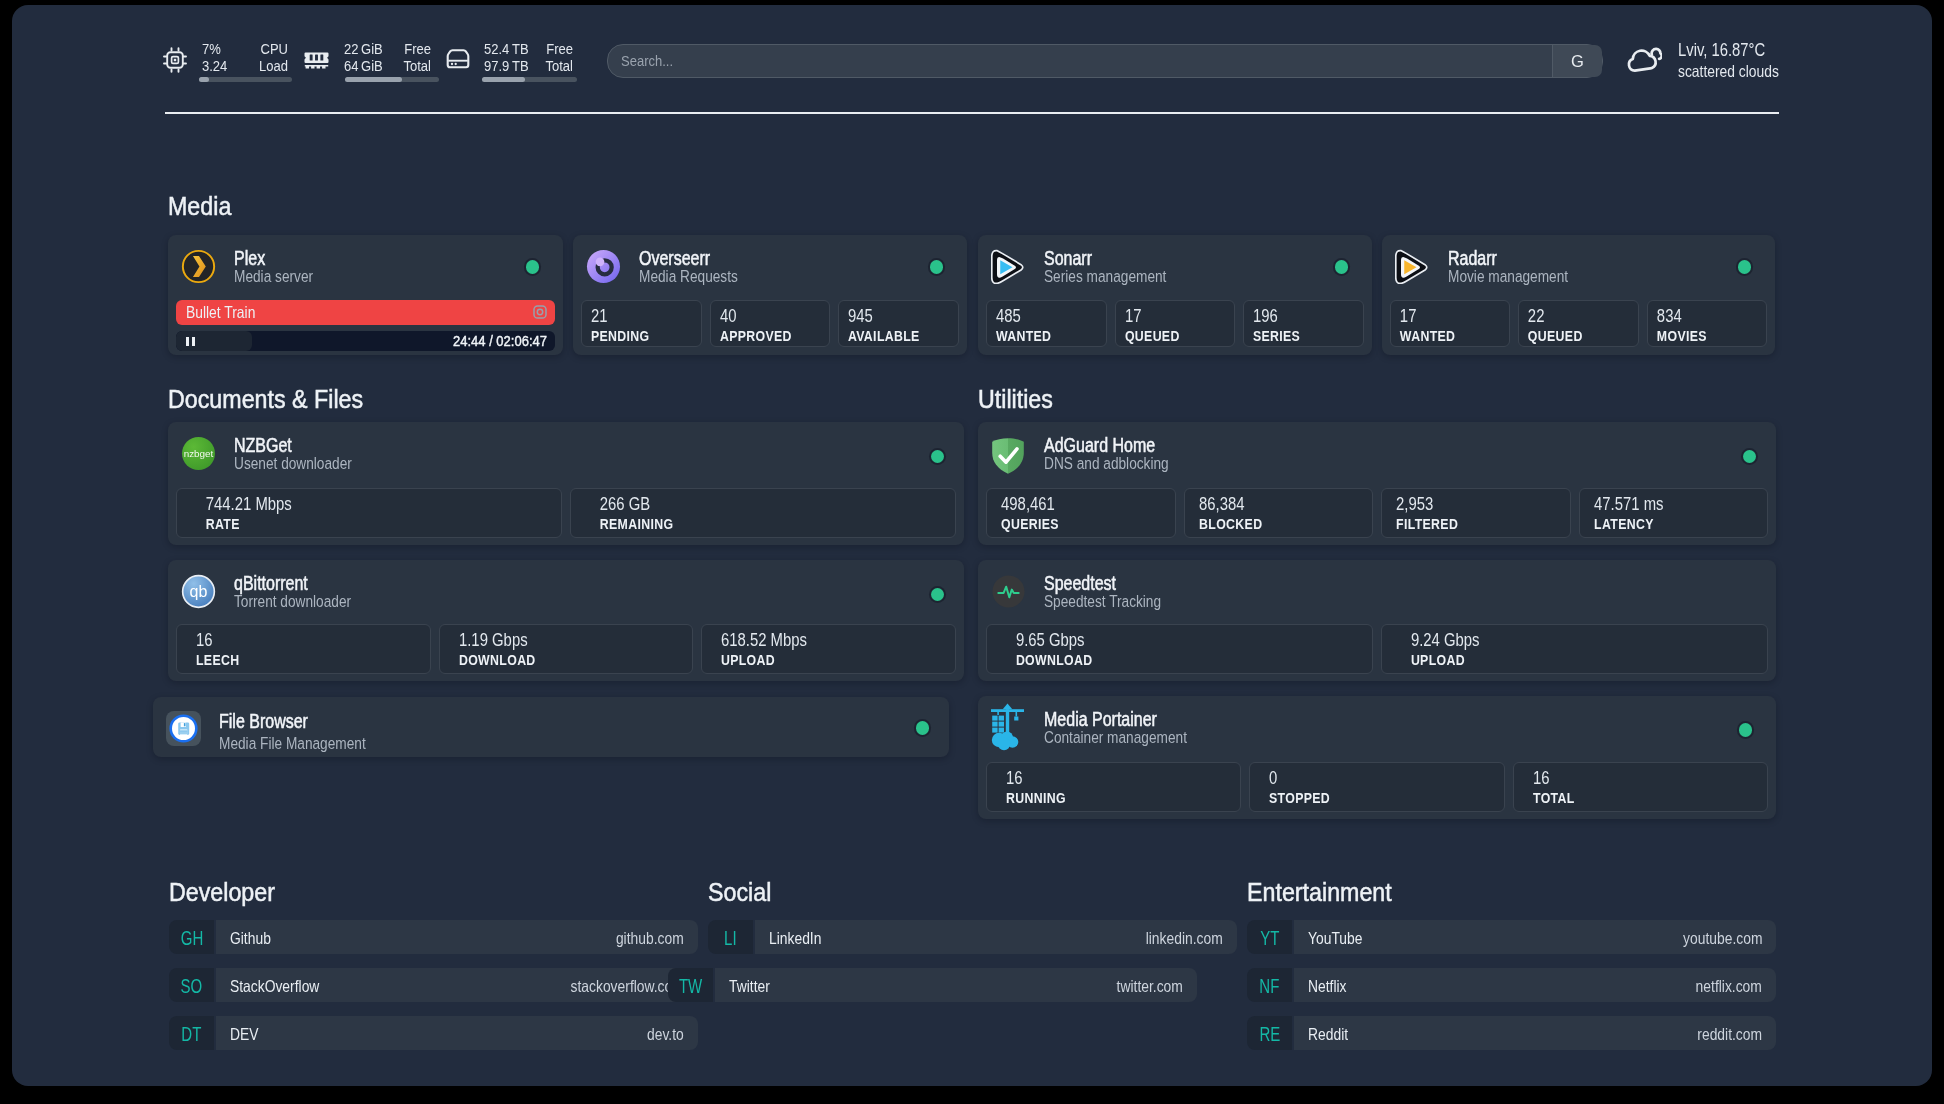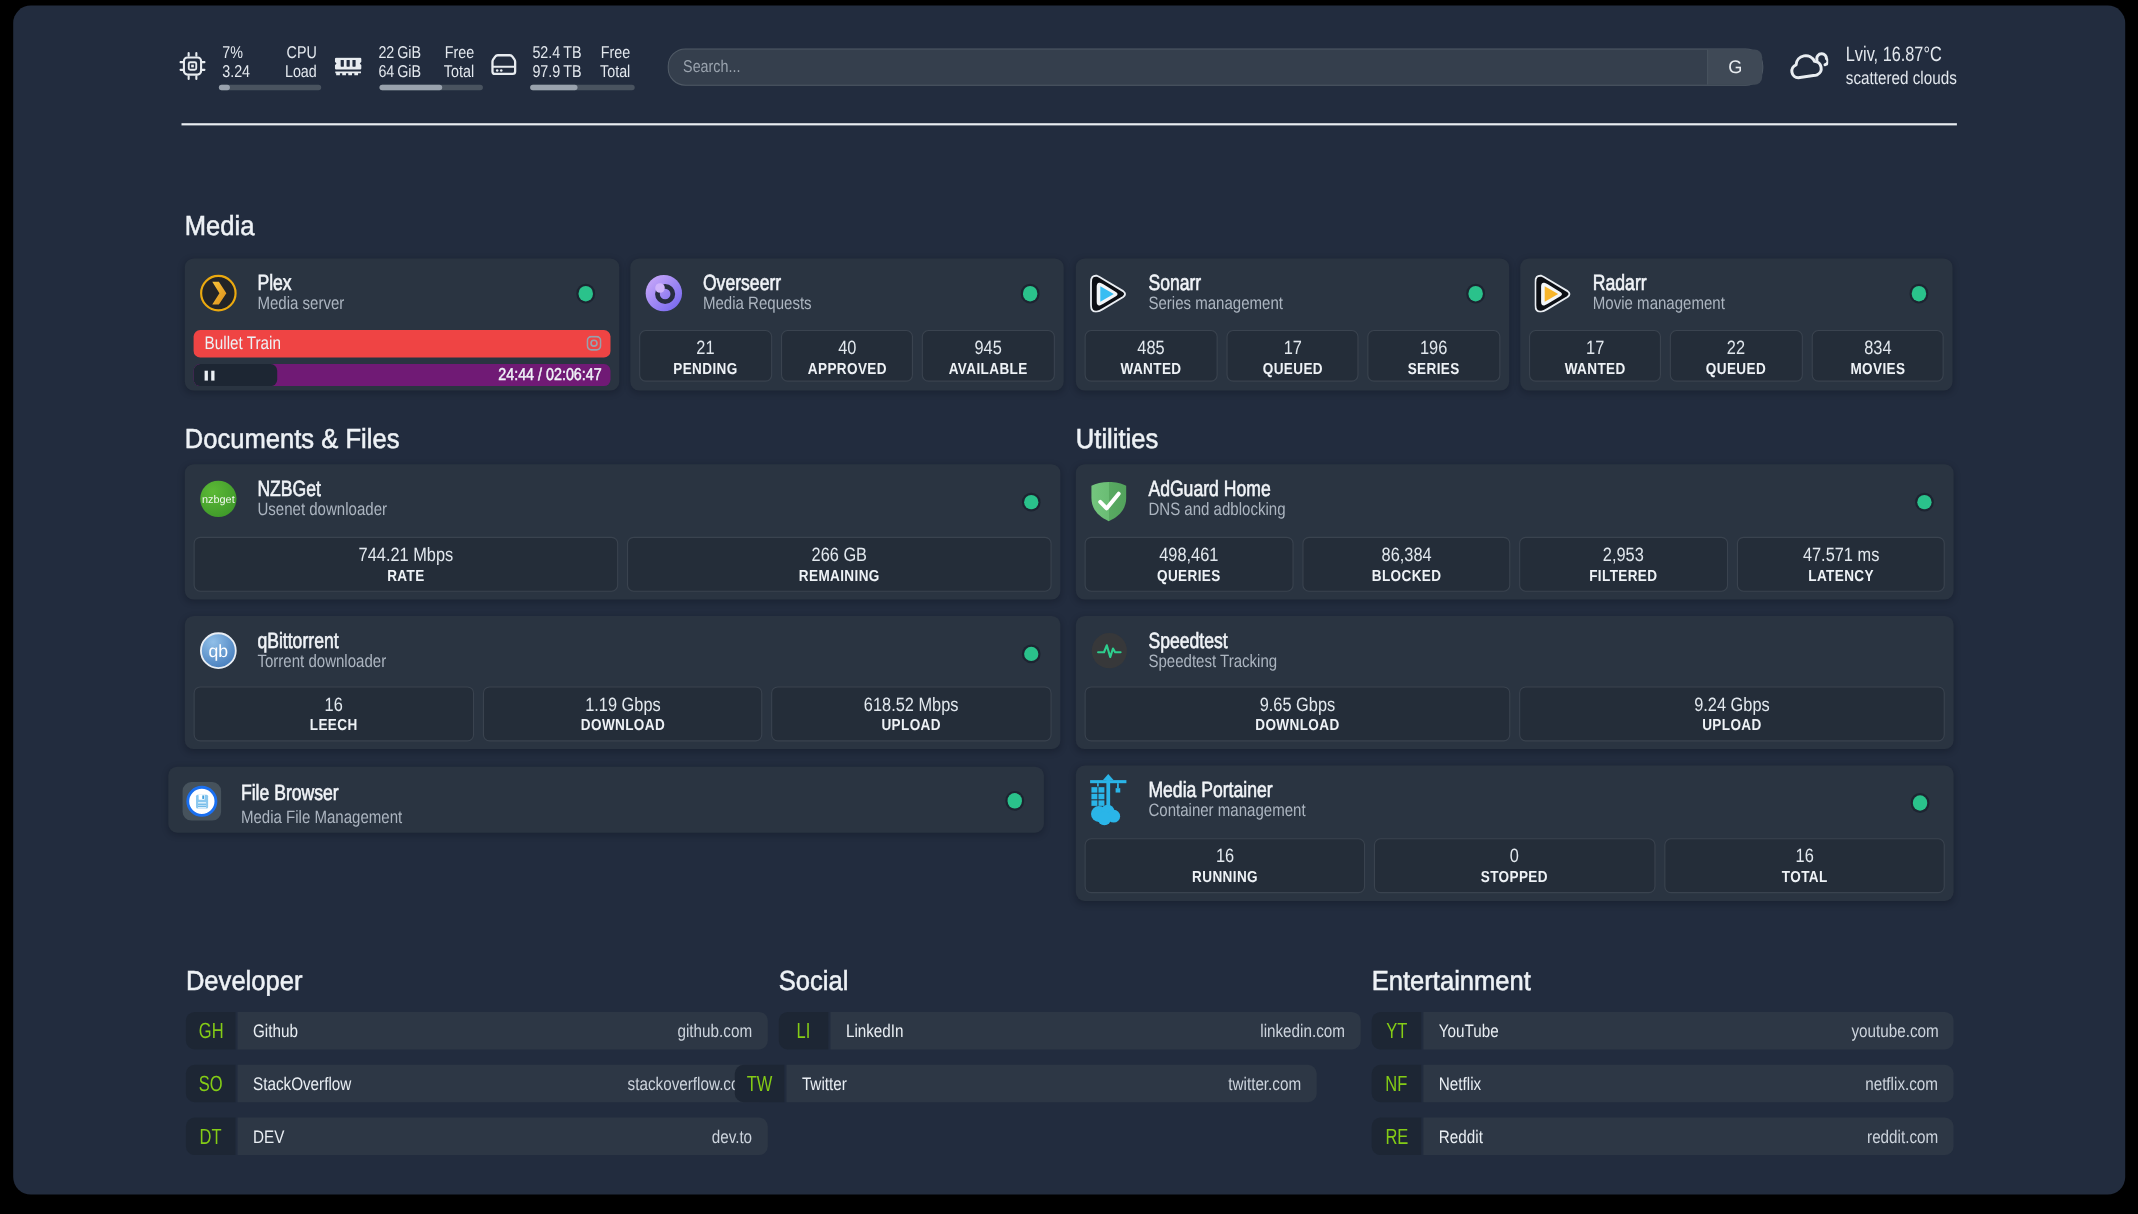--- a/index.html
+++ b/index.html
@@ -11,25 +11,25 @@
 .bar { position:absolute; height:4.5px; border-radius:3px; background:#49535f; }
 .bar>i { display:block; height:100%; border-radius:3px; background:#99a2ad; }
 .h1 { position:absolute; font-size:25px; font-weight:400; -webkit-text-stroke:0.5px #eef2f6; color:#eef2f6; white-space:nowrap; transform:scaleX(.93); transform-origin:left top; }
 .card { position:absolute; background:#2a3441; border-radius:8px; box-shadow:0 2px 6px rgba(8,12,20,0.28); }
 .card .icon { position:absolute; left:13px; top:14px; width:35px; height:35px; }
 .card .title { position:absolute; left:66px; top:12px; font-size:20px; font-weight:400; -webkit-text-stroke:0.55px #f1f4f8; color:#f1f4f8; white-space:nowrap; transform:scaleX(.8); transform-origin:left top; }
 .card .sub { position:absolute; left:66px; top:32px; font-size:16.3px; color:#acb5c0; white-space:nowrap; transform:scaleX(.84); transform-origin:left top; }
 .card .dot { position:absolute; right:24px; top:25px; width:13.5px; height:13.5px; border-radius:50%; background:#2ac28b; box-shadow:0 0 0 2px rgba(16,20,34,0.5); }
 .card .dot.d2 { right:20px; top:27.5px; }
 .stats { position:absolute; left:8px; right:8px; top:66px; height:50px; display:flex; gap:8px; }
-.stats .blk { flex:1; background:#242d39; border:1px solid #3a434f; border-radius:6px; text-align:center; overflow:hidden; }
+.stats .blk { flex:1; background:#242d39; border:1px solid #3a434f; border-radius:6px; text-align:left; overflow:hidden; }
 .blk .v { margin-top:5px; font-size:17.5px; color:#e2e8ee; line-height:20px; transform:scaleX(.85); transform-origin:center; }
 .blk .l { margin-top:2px; font-size:14.5px; font-weight:700; color:#eef2f6; letter-spacing:.4px; transform:scaleX(.85); transform-origin:center; }
 .bm { position:absolute; height:34px; display:flex; gap:2px; font-size:16.5px; }
-.bm .ab { width:45px; background:#1d2634; border-radius:8px 0 0 8px; text-align:center; line-height:36px; font-size:20px; color:#84cc16; }
+.bm .ab { width:45px; background:#1d2634; border-radius:8px 0 0 8px; text-align:center; line-height:36px; font-size:20px; color:#14b8a6; }
 .bm .ab span { display:inline-block; transform:scaleX(.75); transform-origin:center; }
 .bm .bar2 { flex:1; background:#2d3745; border-radius:0 8px 8px 0; position:relative; overflow:hidden;text-decoration:underline; }
 .bm .nm { position:absolute; left:14px; line-height:36px; color:#e9eef3; transform:scaleX(.84); transform-origin:left center; }
 .bm .ur { position:absolute; right:14px; line-height:36px; color:#cdd4dd; transform:scaleX(.84); transform-origin:right center; }
 </style>
 </head>
 <body>
 <div id="panel"></div>
 <svg class="abs" style="left:163px;top:47px" width="24" height="26" viewBox="0 0 24 26" fill="none" stroke="#e8ecf0" stroke-width="1.9" stroke-linecap="round">
 <rect x="4.2" y="5.2" width="15.6" height="15.6" rx="3.2"></rect>
@@ -106,21 +106,21 @@
   <div class="title">Plex</div>
     <div class="sub">Media server</div>
     <div class="dot"></div>
   <div class="abs" style="left:8px;right:8px;top:65px;height:25px;background:#ef4444;border-radius:6px">
     <div style="position:absolute;left:10px;line-height:25px;font-size:16.5px;color:#edf1f5;transform:scaleX(.84);transform-origin:left center">Bullet Train</div>
     <svg style="position:absolute;right:8px;top:5px" width="14" height="14" viewBox="0 0 14 14" fill="none" stroke="#97a1ad" stroke-width="1.5">
         <rect x="1" y="1" width="12" height="12" rx="3.6"></rect>
         <circle cx="7" cy="7" r="2.7"></circle>
       </svg>
   </div>
-  <div class="abs" style="left:8px;right:8px;top:96px;height:20px;background:#701a75;border-radius:6px;overflow:hidden">
+  <div class="abs" style="left:8px;right:8px;top:96px;height:20px;background:#0f172a;border-radius:6px;overflow:hidden">
     <div style="position:absolute;left:0;top:0;bottom:0;width:20%;background:#1d2633;border-radius:6px"></div>
     <div style="position:absolute;left:10px;top:5.5px;width:3px;height:9px;background:#edf1f5"></div>
     <div style="position:absolute;left:16px;top:5.5px;width:3px;height:9px;background:#edf1f5"></div>
     <div style="position:absolute;right:8px;line-height:20px;font-size:15.5px;font-weight:400;-webkit-text-stroke:.45px #f0f4f8;color:#f0f4f8;transform:scaleX(.84);transform-origin:right center">24:44 / 02:06:47</div>
   </div>
 </div>
 <div class="card" style="left:573px;top:235px;width:394px;height:120px">
   <svg class="icon" viewBox="0 0 36 36">
       <defs>
         <linearGradient id="ovg" x1="0" y1="0" x2="1" y2="1">

